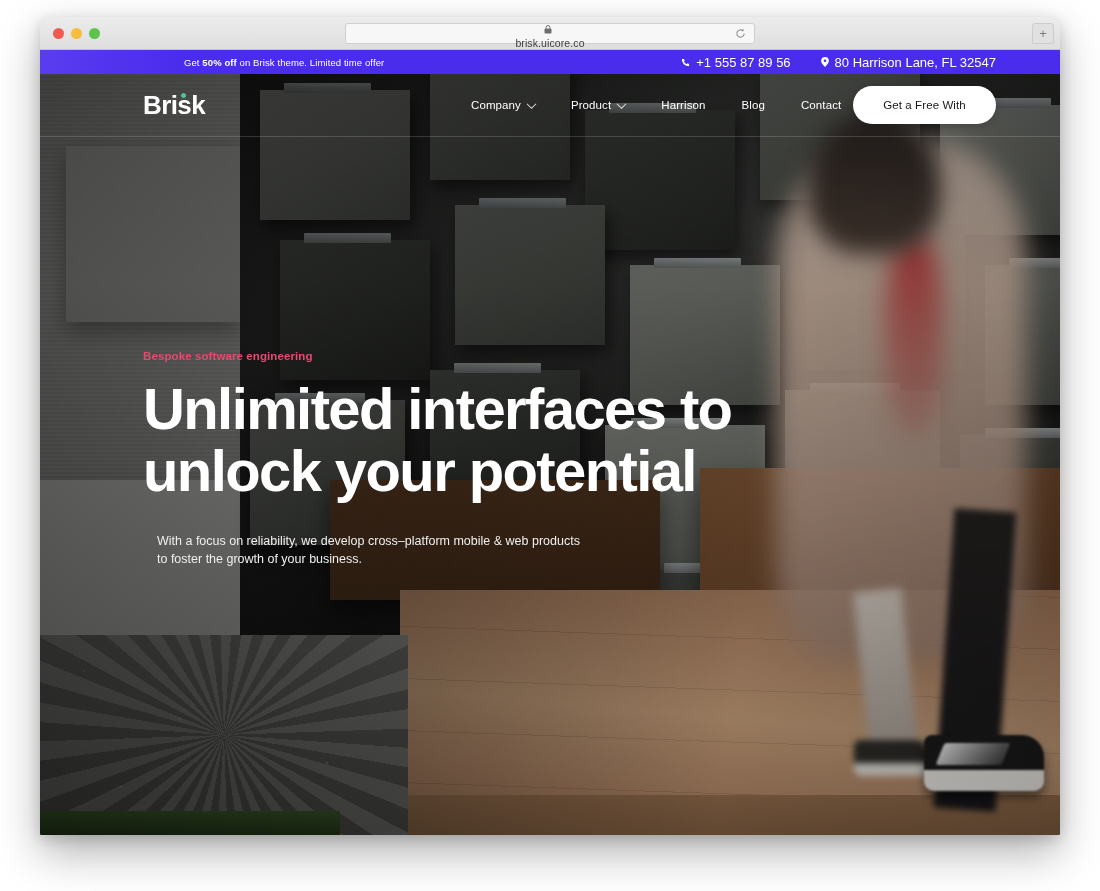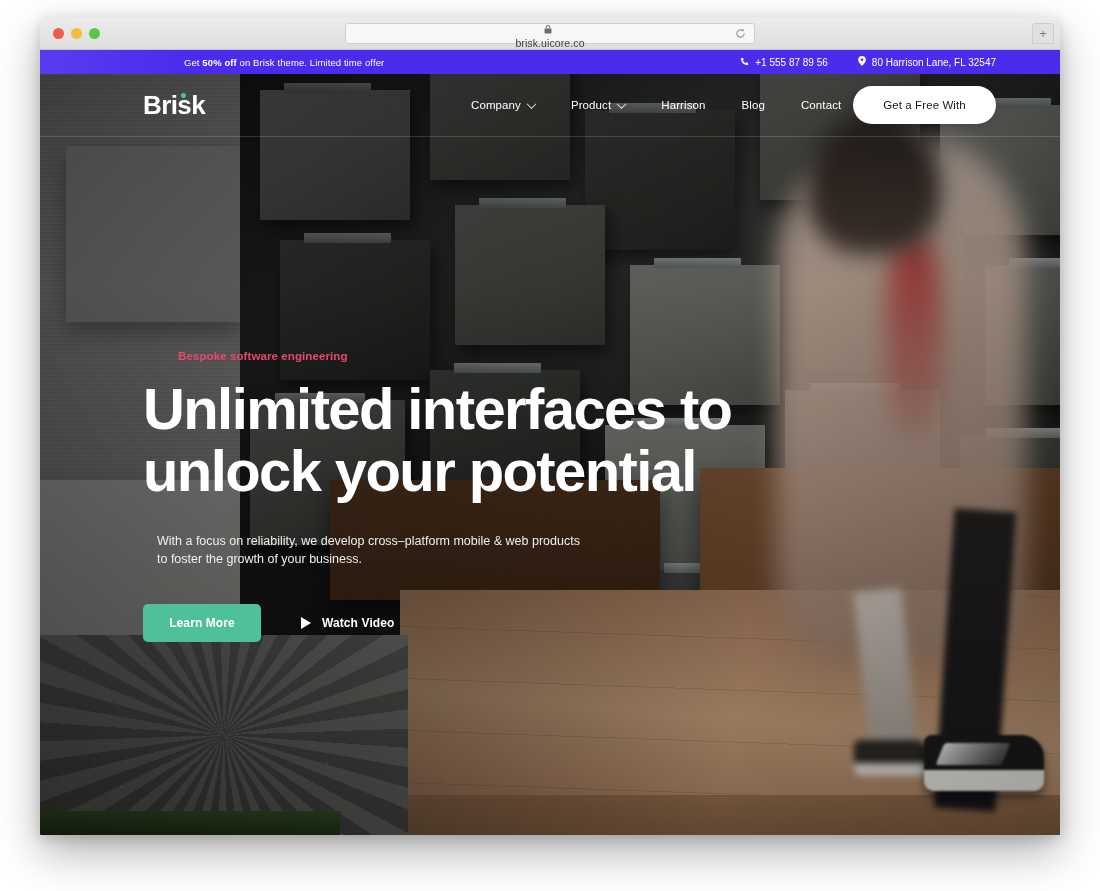--- a/index.html
+++ b/index.html
@@ -286,21 +286,21 @@
     position: absolute;
     right: 64px;
     display: flex;
     align-items: center;
     gap: 30px;
   }
   .promo-item {
     display: flex;
     align-items: center;
     gap: 6px;
-    font-size: 10px;
+    font-size: 13px;
     color: #ffffff;
     white-space: nowrap;
   }
 
   
   .site-nav {
     position: absolute;
     left: 0; right: 0; top: 24px;
     height: 62px;
     z-index: 6;
@@ -376,21 +376,20 @@
     left: 103px;
     top: 300px;
     z-index: 4;
   }
   .eyebrow {
     font-size: 11.5px;
     font-weight: 700;
     color: #e8486e;
     letter-spacing: 0.1px;
     margin-bottom: 16px;
-    margin-left: 35px;
   }
   .headline {
     font-size: 58px;
     line-height: 62px;
     font-weight: 700;
     color: #ffffff;
     letter-spacing: -1.6px;
     margin-bottom: 30px;
     max-width: 620px;
   }
@@ -560,23 +559,16 @@
       </div>
 
       <div class="quote-button">Get a Free With</div>
     </div>
     <div class="nav-divider"></div>
 
     <div class="hero">
       <div class="eyebrow">Bespoke software engineering</div>
       <div class="headline">Unlimited interfaces to unlock your potential</div>
       <div class="subhead">With a focus on reliability, we develop cross–platform mobile &amp; web products to foster the growth of your business.</div>
-      <div class="hero-actions">
-        <div class="btn-primary">Learn More</div>
-        <div class="btn-video">
-          <span class="play-tri"></span>
-          <span>Watch Video</span>
-        </div>
-      </div>
     </div>
 
   </div>
 </div>
 
 </body></html>

